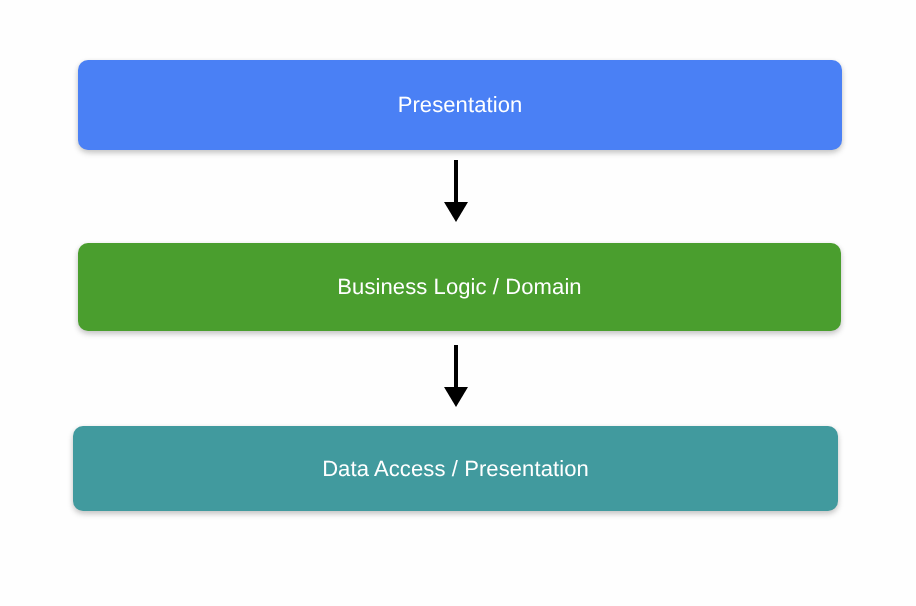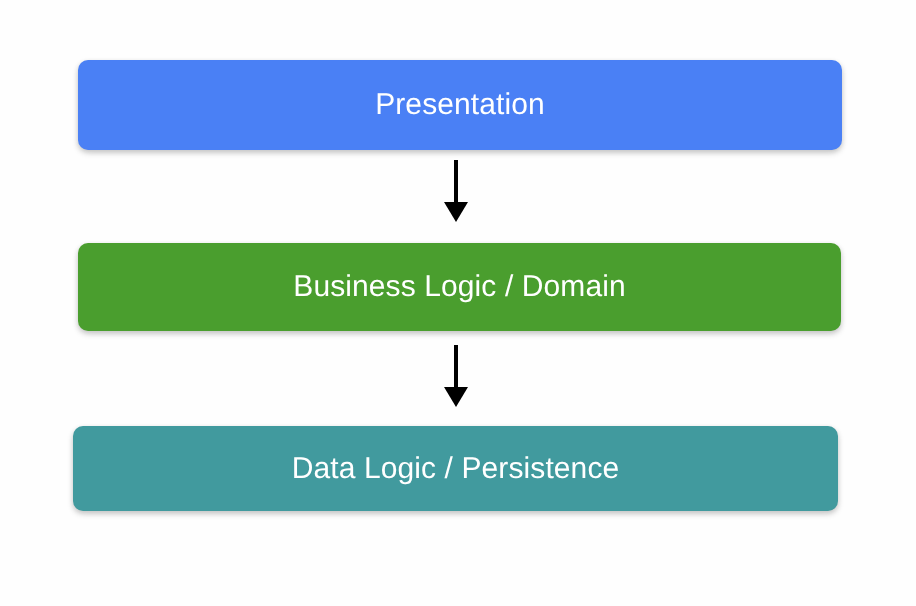--- a/index.html
+++ b/index.html
@@ -22,21 +22,21 @@
     position: absolute;
     box-sizing: border-box;
     border-radius: 10px;
     display: flex;
     align-items: center;
     justify-content: center;
     box-shadow: 0 3px 6px rgba(0,0,0,0.16), 0 2px 5px rgba(0,0,0,0.10);
   }
   .layer-label {
     color: #ffffff;
-    font-size: 30px;
+    font-size: 22px;
     font-weight: 400;
     letter-spacing: 0.1px;
     line-height: 1;
     white-space: nowrap;
     text-rendering: geometricPrecision;
   }
   
   #box-presentation {
     left: 78px;
     top: 60px;
@@ -85,16 +85,16 @@
   <div class="layer-box" id="box-business" style="background-color: rgb(74, 158, 46);">
     <span class="layer-label" style="color: rgb(255, 255, 255);">Business Logic / Domain</span>
   </div>
 
   <svg class="arrow-svg" id="arrow-2" width="32" height="64" viewBox="0 0 32 64">
     <line x1="16" y1="0" x2="16" y2="44" stroke="#000000" stroke-width="4"></line>
     <polygon points="4,42 28,42 16,62" fill="#000000"></polygon>
   </svg>
 
   <div class="layer-box" id="box-data" style="background-color: rgb(65, 154, 158);">
-    <span class="layer-label" style="color: rgb(255, 255, 255);">Data Logic / Persistence</span>
+    <span class="layer-label" style="color: rgb(255, 255, 255);">Data Access / Presentation</span>
   </div>
 
 </div>
 
 </body></html>

